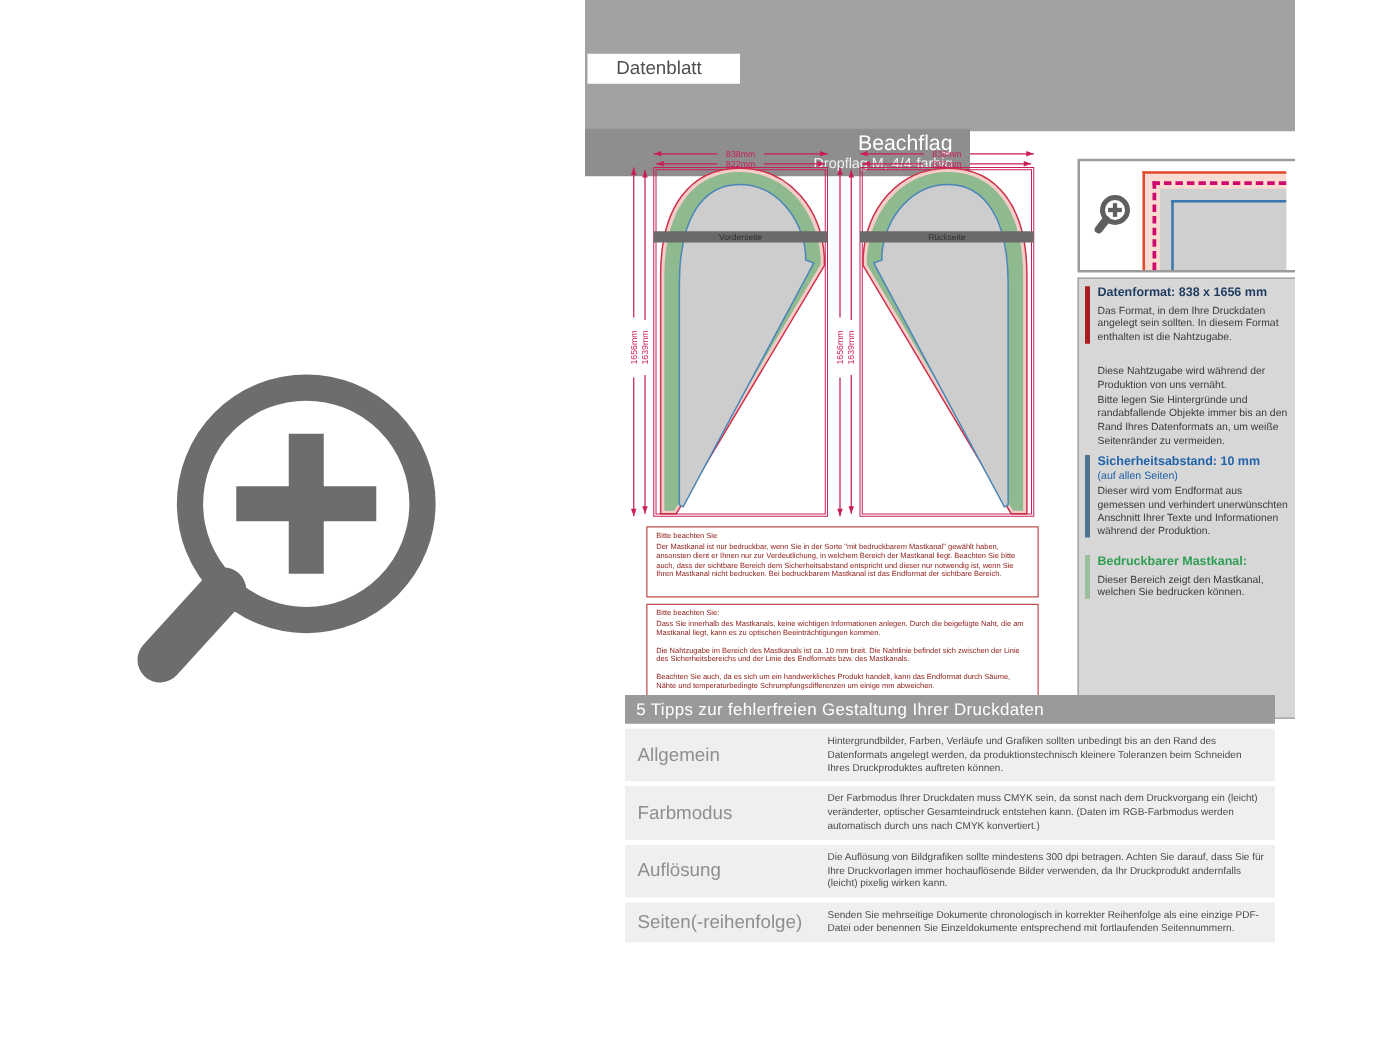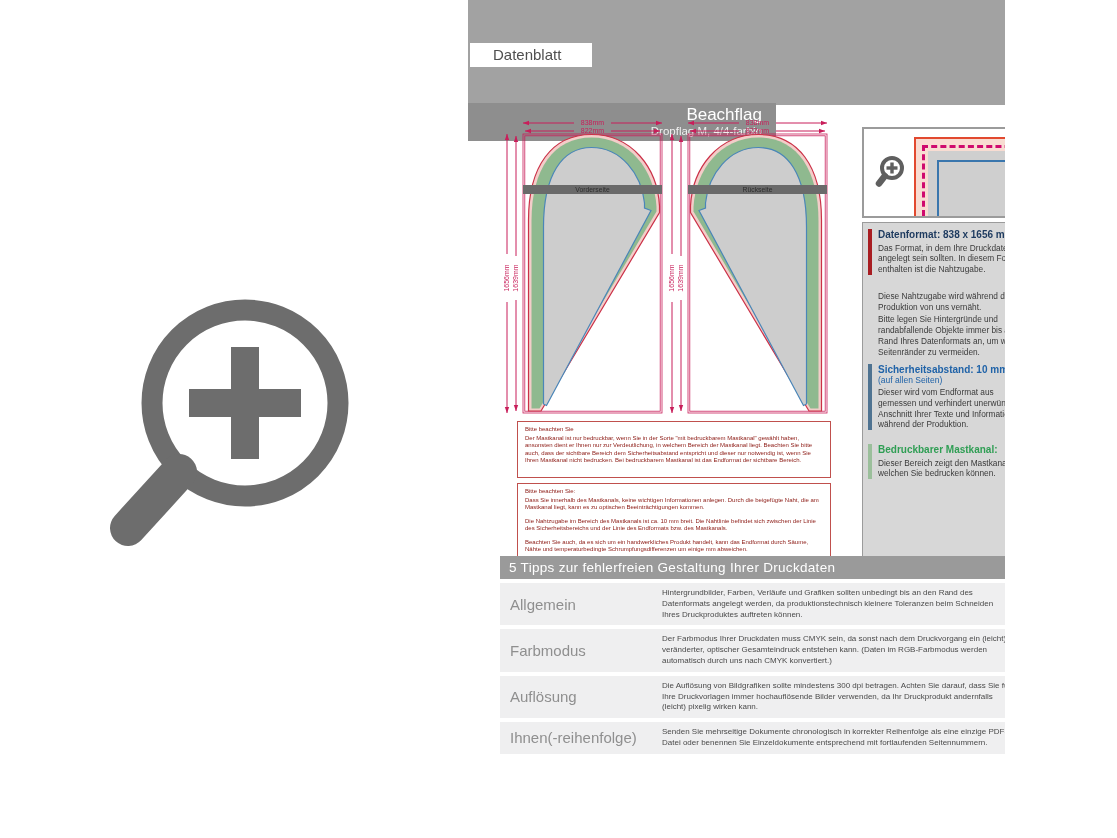--- a/index.html
+++ b/index.html
@@ -1,17 +1,17 @@
 <!DOCTYPE html>
 <html><head>
 <meta charset="utf-8">
 <style>
   html,body{margin:0;padding:0;background:#fff;}
   #canvas{position:relative;width:1005px;height:838px;background:#fff;overflow:hidden;
-          font-family:"Liberation Sans", sans-serif;}
+          font-family:"Liberation Sans", sans-serif;padding-left:31px;}
   
   .band-top{position:absolute;left:468px;top:0;width:617px;height:105px;
     background:linear-gradient(90deg,#a2a2a2 0,#a2a2a2 575px,#ffffff 612px,#ffffff 617px);}
   .datenblatt-box{position:absolute;left:470px;top:43px;width:122px;height:24px;background:#fff;}
   .datenblatt-box span{display:block;padding-left:23px;line-height:24px;font-size:15px;color:#4f4f4f;}
   .band-title{position:absolute;left:468px;top:67px;width:308px;height:38px;background:#8e8e8e;
     text-align:right;box-sizing:border-box;padding:2px 14px 0 0;margin-top:36px;}
   .band-title .t1{display:block;font-size:17px;line-height:20px;color:#ffffff;}
   .band-title .t2{display:block;font-size:11.5px;line-height:13px;color:#f0f0f0;}
   
@@ -225,19 +225,19 @@
     </div>
     <div class="tip-row">
       <div class="tip-label">Farbmodus</div>
       <div class="tip-text">Der Farbmodus Ihrer Druckdaten muss CMYK sein, da sonst nach dem Druckvorgang ein (leicht) veränderter, optischer Gesamteindruck entstehen kann. (Daten im RGB-Farbmodus werden automatisch durch uns nach CMYK konvertiert.)</div>
     </div>
     <div class="tip-row">
       <div class="tip-label">Auflösung</div>
       <div class="tip-text">Die Auflösung von Bildgrafiken sollte mindestens 300 dpi betragen. Achten Sie darauf, dass Sie für Ihre Druckvorlagen immer hochauflösende Bilder verwenden, da Ihr Druckprodukt andernfalls (leicht) pixelig wirken kann.</div>
     </div>
     <div class="tip-row">
-      <div class="tip-label">Ihnen(-reihenfolge)</div>
+      <div class="tip-label">Seiten(-reihenfolge)</div>
       <div class="tip-text">Senden Sie mehrseitige Dokumente chronologisch in korrekter Reihenfolge als eine einzige PDF-Datei oder benennen Sie Einzeldokumente entsprechend mit fortlaufenden Seitennummern.</div>
     </div>
   </div>
 
 
 </div>
 
 </body></html>

